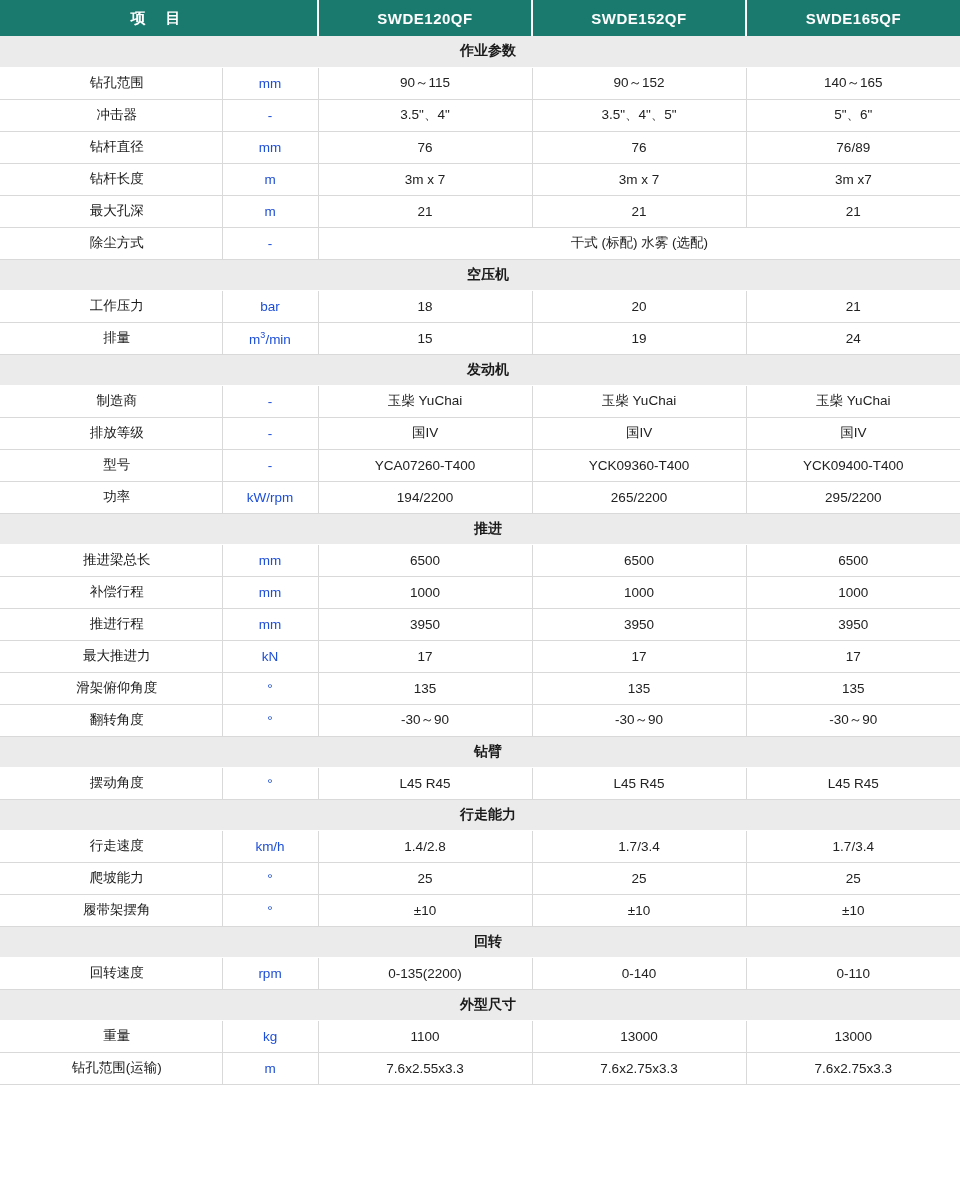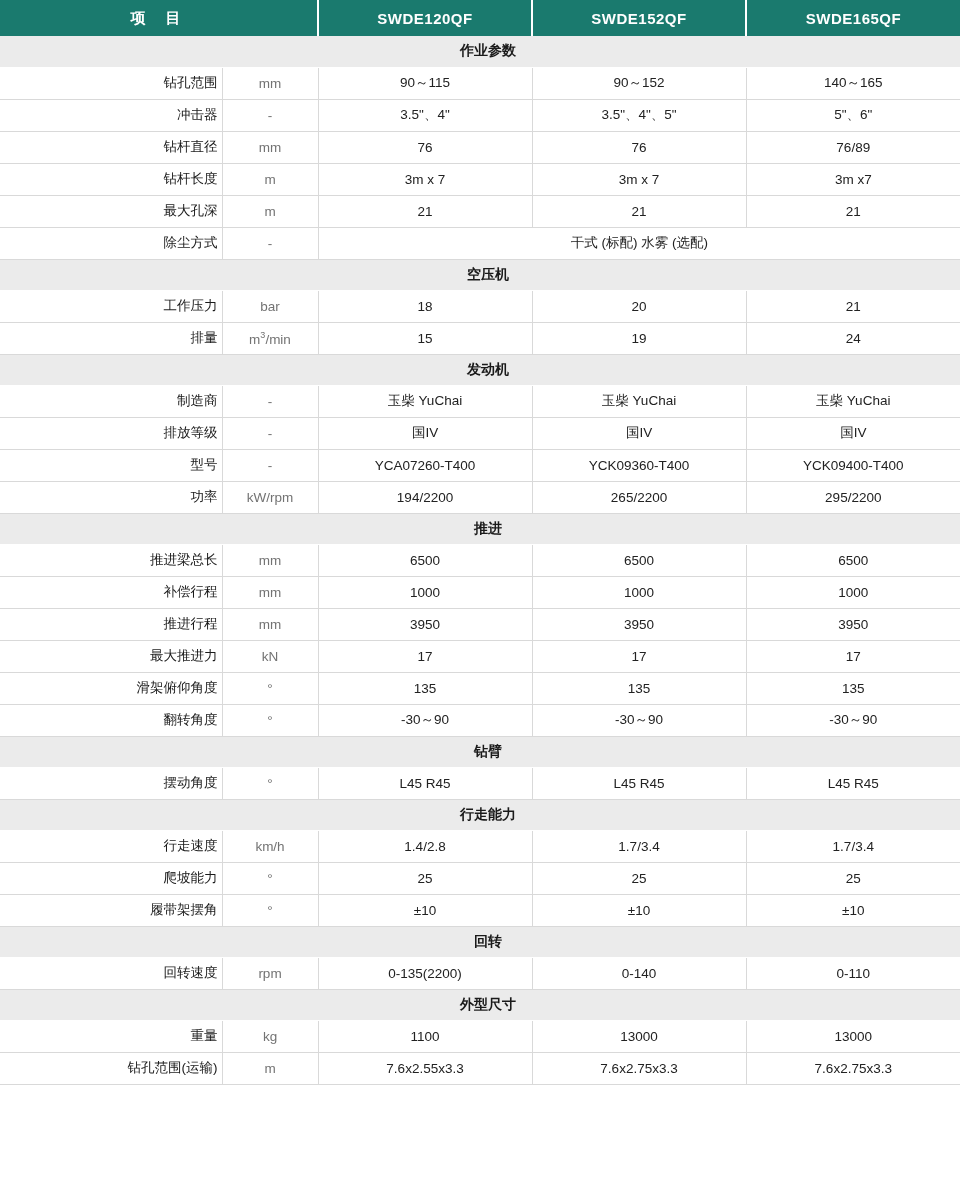--- a/index.html
+++ b/index.html
@@ -59,26 +59,26 @@
   tr.data td {
     height: 32px;
     font-size: 13.5px;
     color: #222222;
     border-bottom: 1px solid #d9d9d9;
     padding: 0 4px;
     text-align: center;
     background: #ffffff;
   }
   tr.data td.label {
-    text-align: right;
+    text-align: center;
     padding-left: 16px;
     color: #1a1a1a;
   }
   tr.data td.unit {
-    color: #737373;
+    color: #1d4ed8;
   }
   tr.data td.vsep {
     border-left: 1px solid #d9d9d9;
   }
   tr.data td.span3 {
     border-left: 1px solid #d9d9d9;
   }
   tr.data:last-child td {
     border-bottom: 1px solid #d9d9d9;
   }

